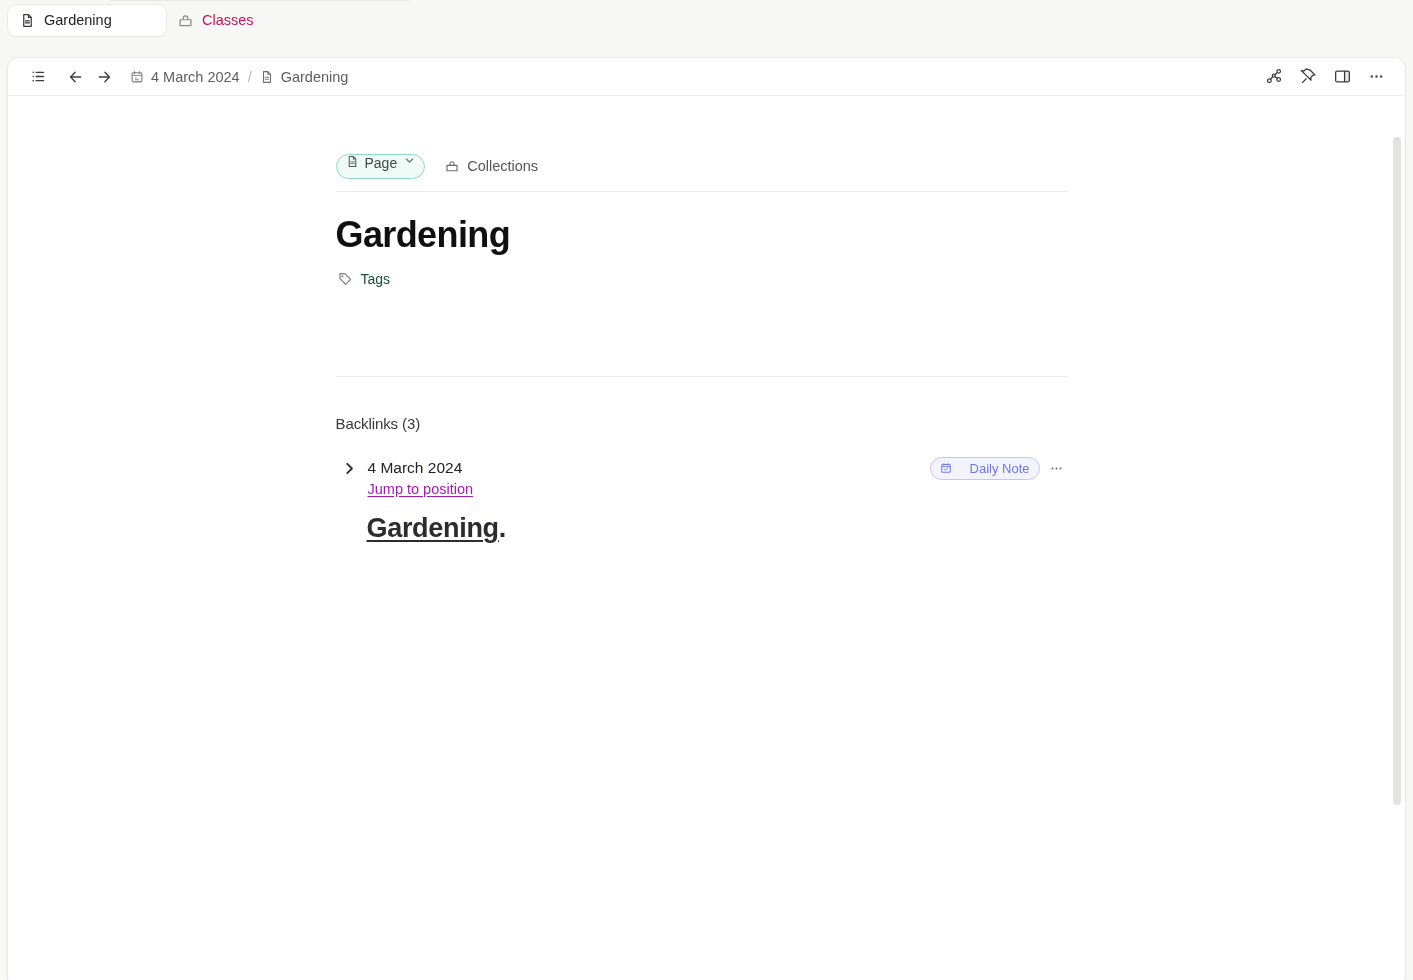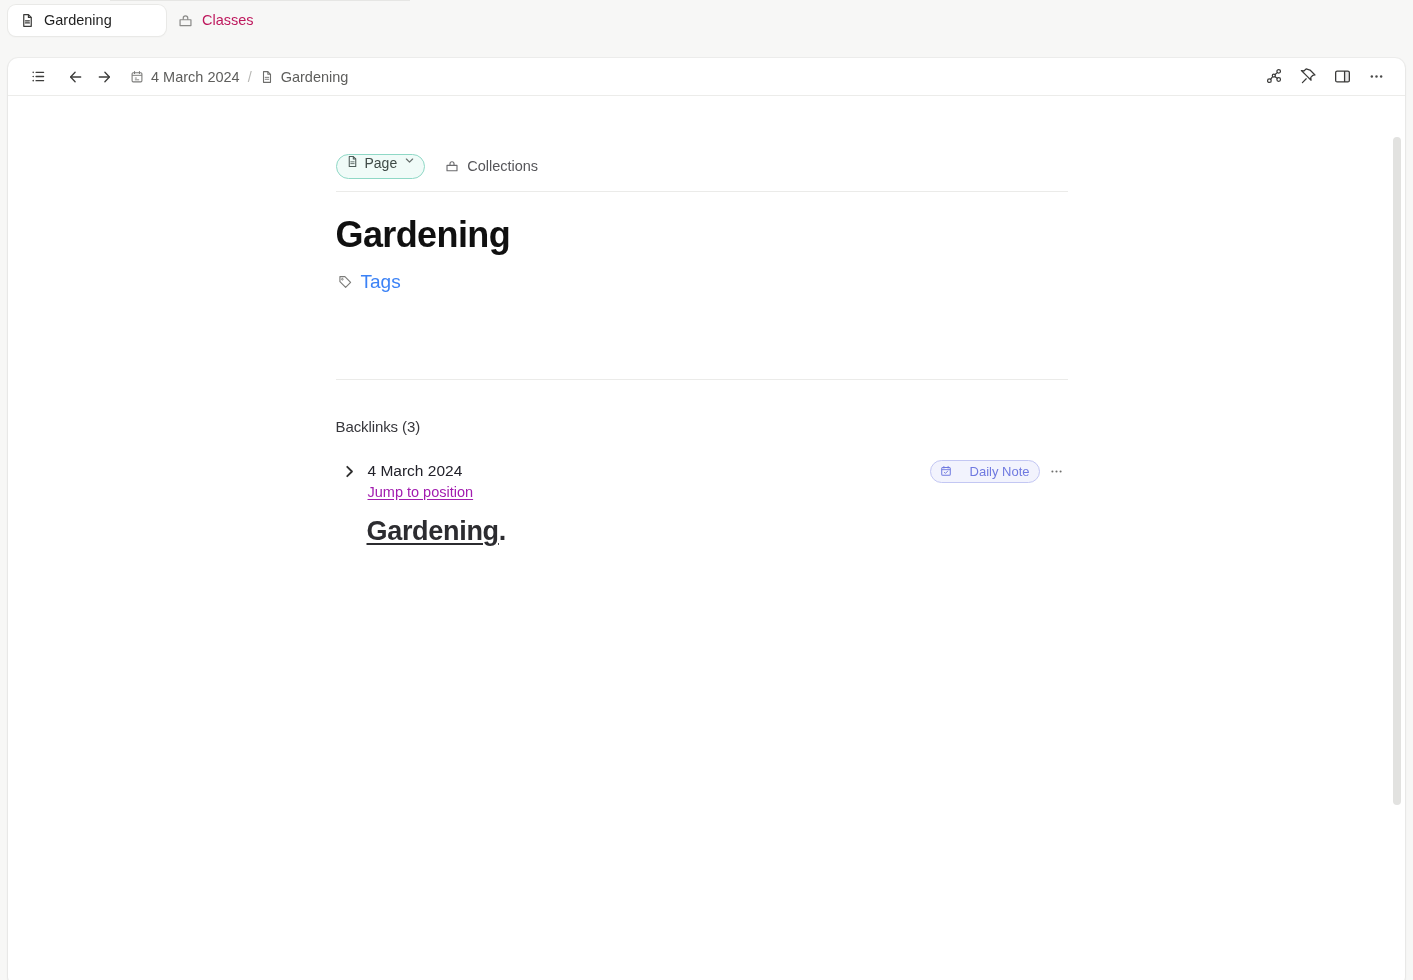--- a/index.html
+++ b/index.html
@@ -167,22 +167,22 @@
     margin-top: 22px;
     line-height: 1.15;
   }
 
   .tags {
     display: inline-flex;
     align-items: center;
     gap: 9px;
     margin-top: 16px;
     margin-left: 2px;
-    font-size: 19px;
-    color: #3b82f6;
+    font-size: 14px;
+    color: #14532d;
     cursor: default;
   }
   .tags .ticon2 { display: inline-flex; width: 14px; height: 14px; align-items: center; justify-content: center; flex: none; }
 
   .placeholder {
     margin-top: 29px;
     font-size: 15.5px;
     color: #a5a5a3;
     cursor: text;
   }

